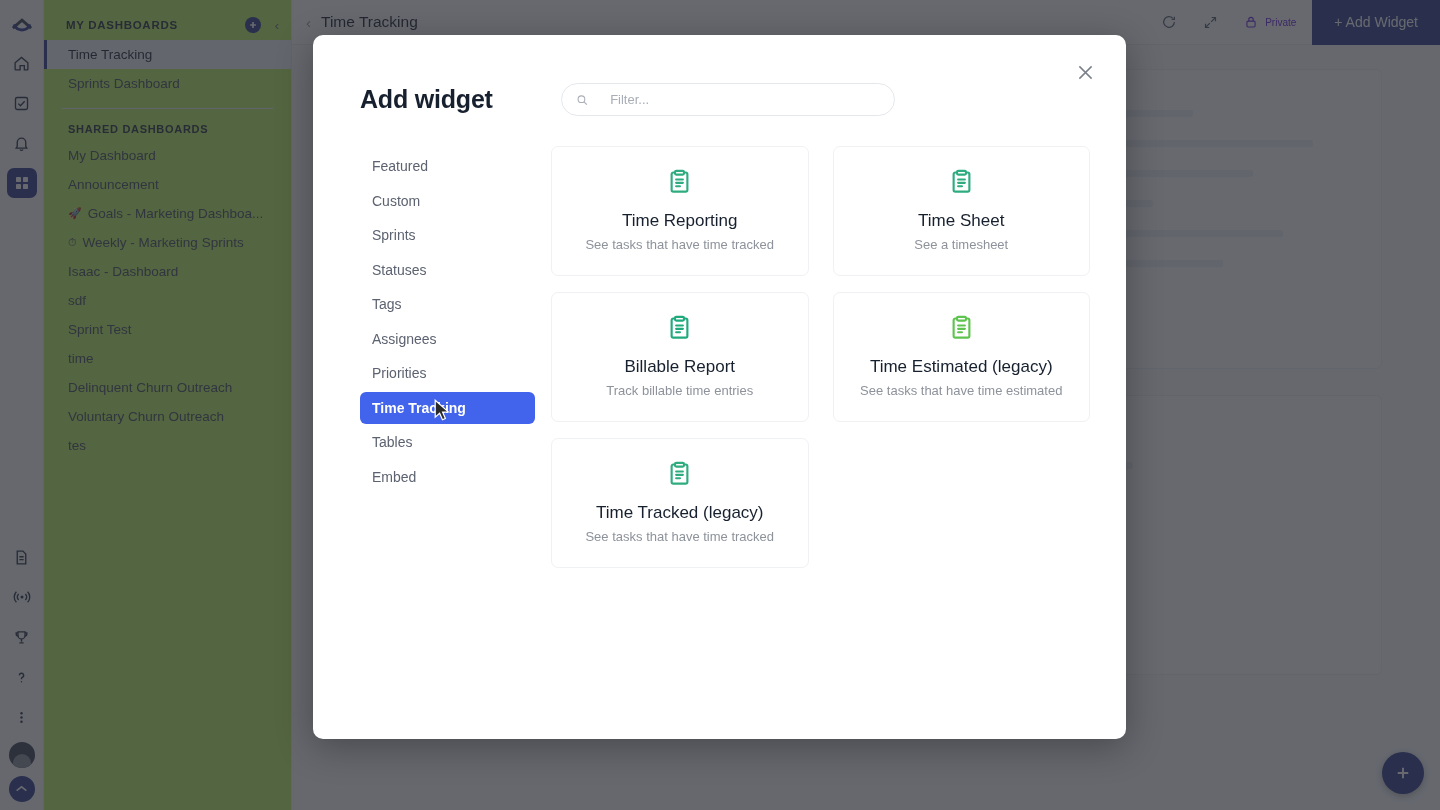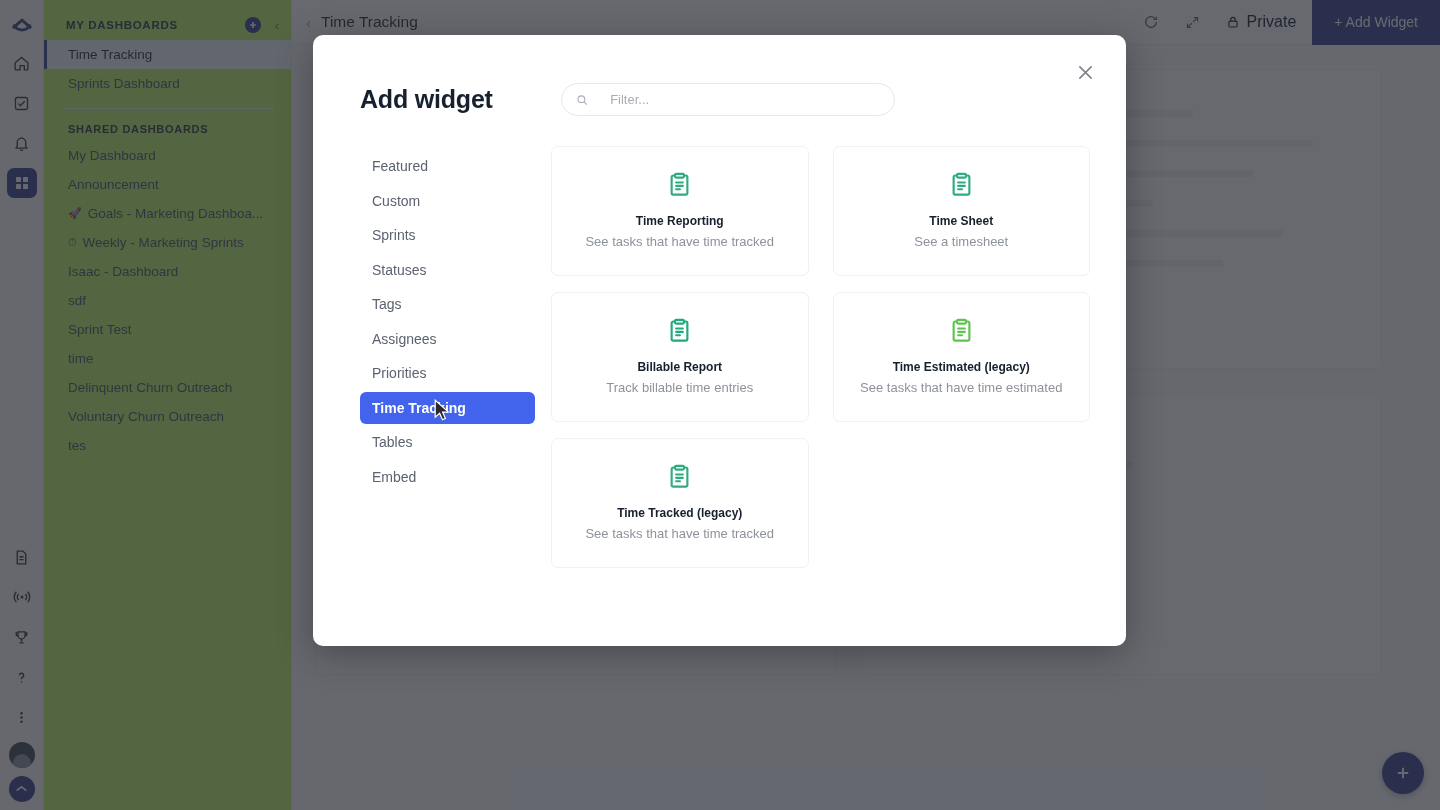--- a/index.html
+++ b/index.html
@@ -78,21 +78,21 @@
 
   
   .topbar {
     position: absolute; left: 292px; top: 0; right: 0; height: 45px;
     background: #fff; border-bottom: 1px solid #eceef1;
     display: flex; align-items: center;
   }
   .topbar-chev { color: #9aa0ab; font-size: 15px; margin-left: 14px; margin-right: 10px; }
   .topbar-title { font-size: 15.5px; color: #1f2430; font-weight: 400; flex: 1; }
   .topbar-ico { color: #5b626f; margin-right: 26px; display:flex; align-items:center; }
-  .topbar-private { display:flex; align-items:center; color:#0f172a; font-size: 16px; margin-right: 16px; }
+  .topbar-private { display:flex; align-items:center; color:#6d28d9; font-size: 10px; margin-right: 16px; }
   .topbar-private span { margin-left: 7px; }
   .add-widget-btn {
     height: 45px; background: #2f3e8c; color: #fff; font-size: 14px;
     display: flex; align-items: center; padding: 0 22px; cursor: pointer;
   }
 
   
   .canvas { position: absolute; left: 292px; top: 45px; right: 0; bottom: 0; background: #fafbfc; }
   .ghost-card {
     position: absolute; background: #fff; border: 1px solid #eef0f3; border-radius: 6px;
@@ -107,21 +107,21 @@
     box-shadow: 0 2px 7px rgba(0,0,0,.28);
   }
 
   
   .overlay {
     position: absolute; inset: 0; background: rgba(38,42,50,0.70);
   }
 
   
   .modal {
-    position: absolute; left: 313px; top: 35px; width: 813px; height: 611px;
+    position: absolute; left: 313px; top: 35px; width: 813px; height: 704px;
     background: #ffffff; border-radius: 10px; box-shadow: 0 8px 36px rgba(0,0,0,.30);
     overflow: hidden;
   }
   .modal-close {
     position: absolute; right: 28px; top: 24px; width: 26px; height: 26px;
     display: flex; align-items: center; justify-content: center; cursor: pointer;
     color: #7a8089;
   }
   .modal-header { display: flex; align-items: center; padding: 48px 0 0 47px; }
   .modal-title { font-size: 25px; font-weight: 700; color: #17202e; letter-spacing: -.2px; }
@@ -148,21 +148,21 @@
   .card-grid {
     flex: 1; display: grid; grid-template-columns: 1fr 1fr;
     gap: 16px 24px; padding-right: 36px; padding-left: 16px; align-content: start;
   }
   .w-card {
     border: 1px solid #f0f1f4; border-radius: 7px; height: 130px;
     display: flex; flex-direction: column; align-items: center; justify-content: center;
     background: #fff; cursor: pointer; padding: 0 16px;
   }
   .w-card-icon { margin-bottom: 12px; }
-  .w-card-title { font-size: 12px; font-weight: 700; color: #17202e; text-align: center; margin-bottom: 5px; }
+  .w-card-title { font-size: 17px; font-weight: 400; color: #17202e; text-align: center; margin-bottom: 5px; }
   .w-card-desc { font-size: 13px; color: #8d929b; text-align: right; line-height: 1.45; }
 
   
   .cursor { position: absolute; left: 434px; top: 399px; pointer-events: none; }
 </style>
 </head>
 <body>
 
 <div id="app-bg">
 

